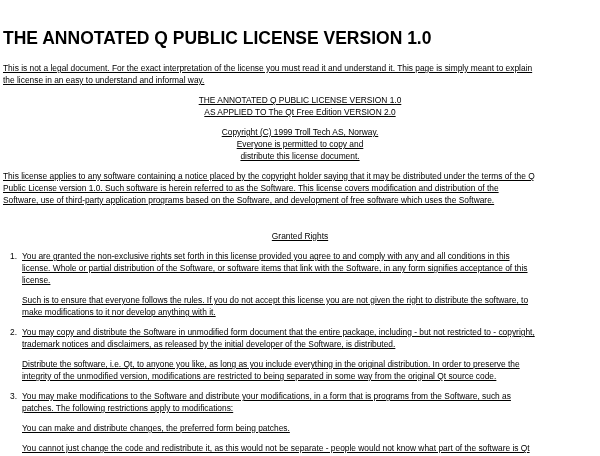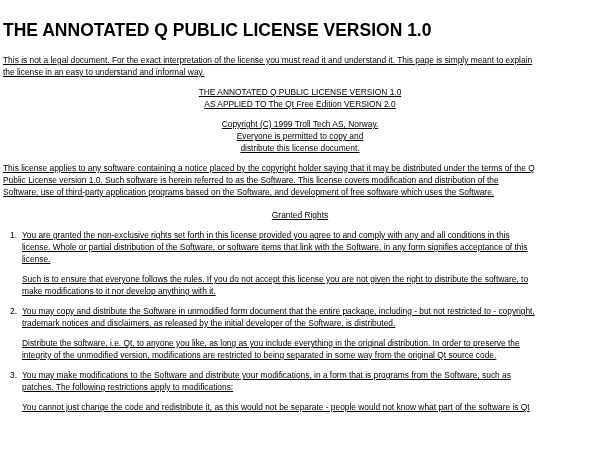--- a/index.html
+++ b/index.html
@@ -8,42 +8,42 @@
     background: #ffffff;
     color: #000000;
     font-family: "Liberation Sans", sans-serif;
   }
   .page {
     position: relative;
     width: 600px;
     height: 456px;
     overflow: hidden;
     box-sizing: border-box;
-    padding: 0 3px;
+    padding: 8px 3px;
     background: #ffffff;
     font-size: 8.4px;
     line-height: 12px;
   }
   h1.doc-title {
     font-size: 17.5px;
     line-height: 20px;
     font-weight: bold;
     margin: 20px 0 14px 0;
     white-space: nowrap;
   }
   .para {
     margin: 0 0 8px 0;
     white-space: pre-line;
     text-decoration: underline;
   }
   .center {
     text-align: center;
   }
   .granted-heading {
-    margin-top: 11px; 
+    margin-top: 24px; 
   }
   ol.clauses {
     list-style: none;
     margin: 0;
     padding: 0;
   }
   li.clause {
     position: relative;
     padding-left: 19px;
   }
@@ -93,18 +93,19 @@
       <p class="para">You may copy and distribute the Software in unmodified form document that the entire package, including - but not restricted to - copyright,
 trademark notices and disclaimers, as released by the initial developer of the Software, is distributed.</p>
       <p class="para">Distribute the software, i.e. Qt, to anyone you like, as long as you include everything in the original distribution. In order to preserve the
 integrity of the unmodified version, modifications are restricted to being separated in some way from the original Qt source code.</p>
     </li>
 
     <li class="clause">
       <span class="marker">3.</span>
       <p class="para">You may make modifications to the Software and distribute your modifications, in a form that is programs from the Software, such as
 patches. The following restrictions apply to modifications:</p>
+      <p class="para">You can make and distribute changes, the preferred form being patches.</p>
       <p class="para">You cannot just change the code and redistribute it, as this would not be separate - people would not know what part of the software is Qt</p>
     </li>
 
   </ol>
 
 </div>
 
 </body></html>

